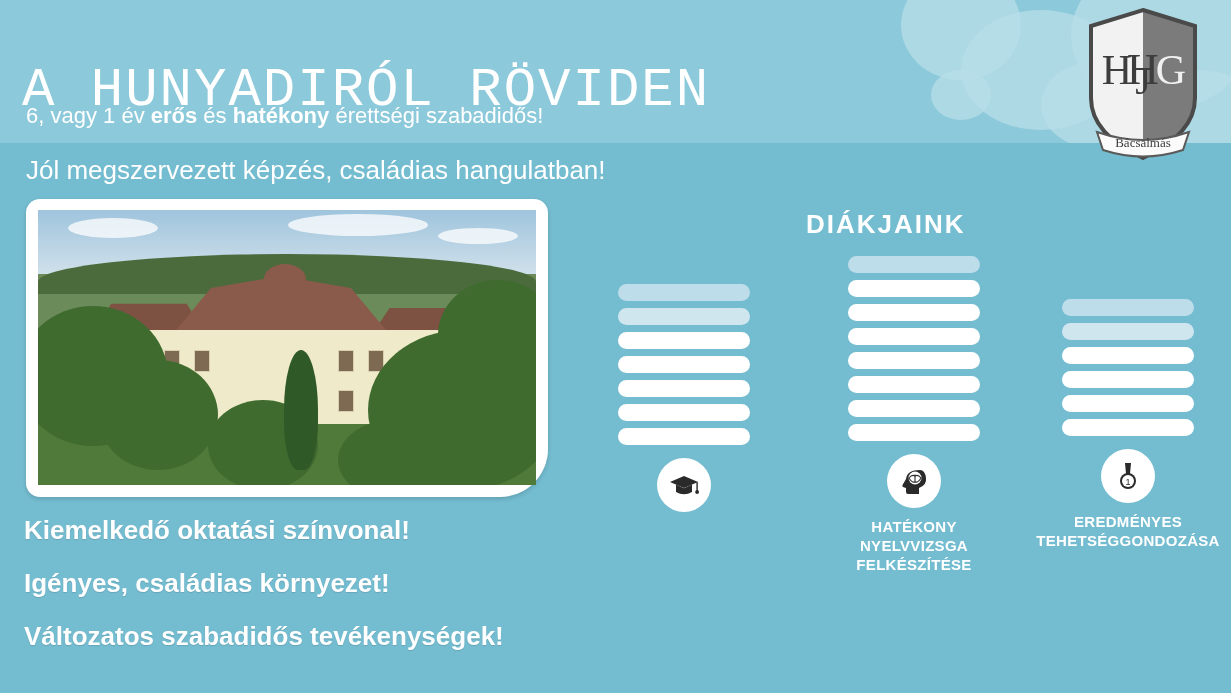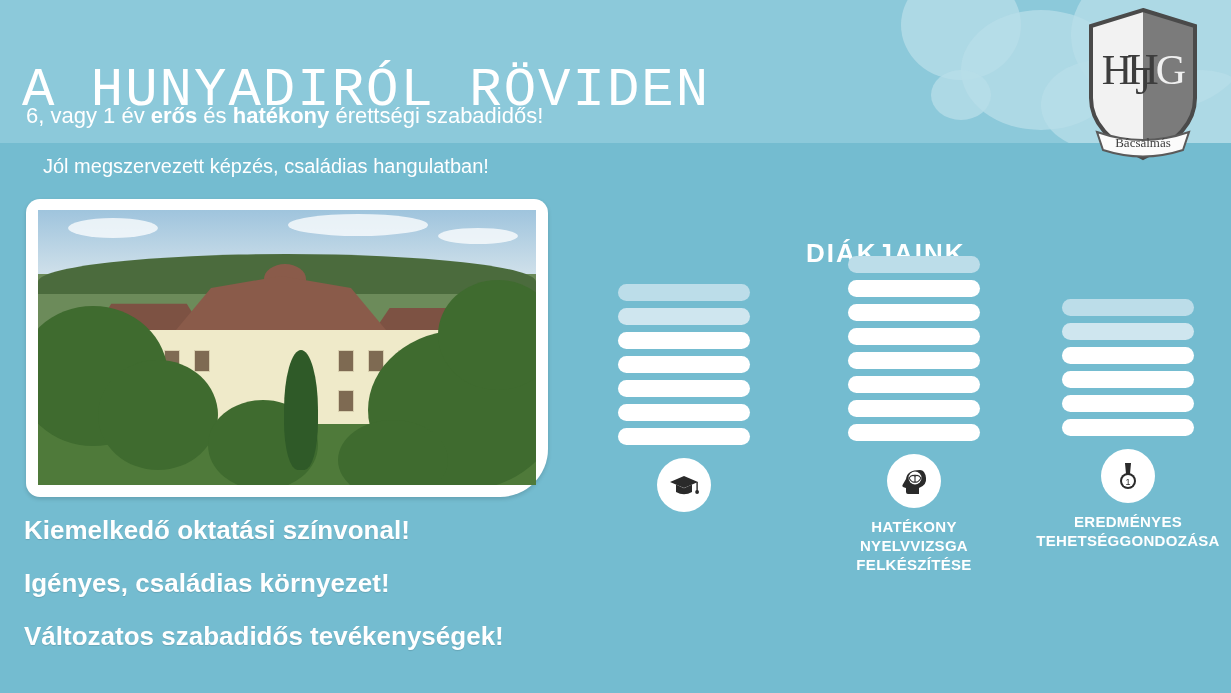--- a/index.html
+++ b/index.html
@@ -57,23 +57,23 @@
     position: absolute;
     left: 26px;
     top: 103px;
     font-size: 22px;
     color: #ffffff;
     white-space: nowrap;
   }
   .subtitle-1 b { font-weight: bold; }
   .subtitle-2 {
     position: absolute;
-    left: 43px;
+    left: 26px;
     top: 155px;
-    font-size: 20px;
+    font-size: 26px;
     color: #ffffff;
     white-space: nowrap;
   }
 
   
   .crest {
     position: absolute;
     right: 28px;
     top: 6px;
     width: 120px;
@@ -169,21 +169,20 @@
   
   .diak-title {
     position:absolute;
     left: 806px;
     top: 209px;
     font-size: 26px;
     font-weight: bold;
     letter-spacing: 2px;
     color: #ffffff;
     font-family: "Liberation Sans", sans-serif;
-    margin-top: 29px;
   }
   .stat-col {
     position:absolute;
     text-align:center;
   }
   .bars {
     display:flex;
     flex-direction:column;
     align-items:center;
     gap: 7px;

